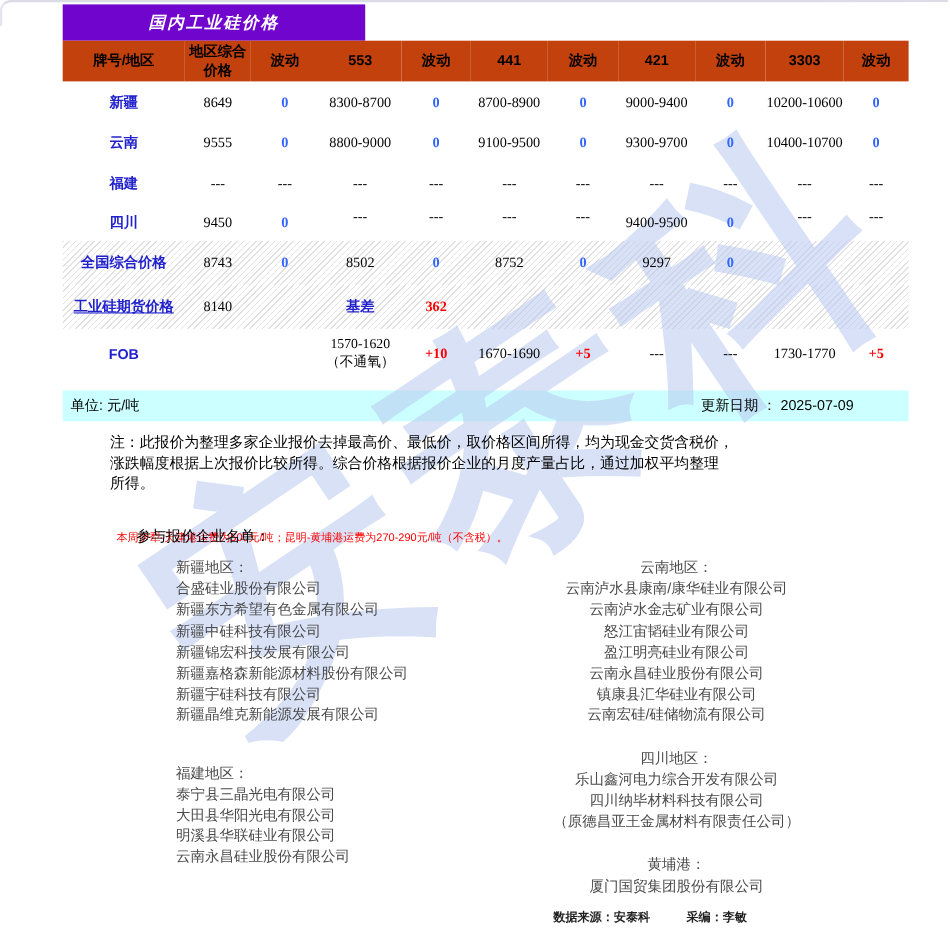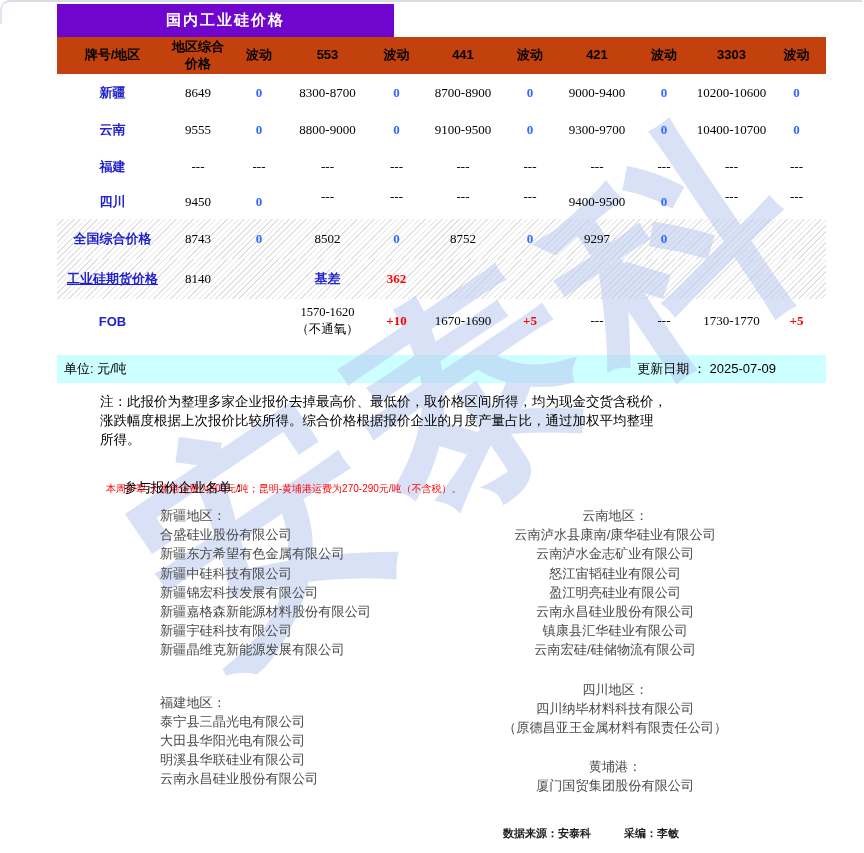--- a/index.html
+++ b/index.html
@@ -14,22 +14,22 @@
   }
   
   .watermark{
     position:absolute;left:115px;top:165px;width:720px;height:450px;
     display:flex;align-items:center;justify-content:center;
     transform:rotate(-34deg);
     font-size:235px;font-weight:bold;letter-spacing:14px;white-space:nowrap;
     color:#b9c9f0;opacity:.55;z-index:2;pointer-events:none;
   }
   .title-bar{
-    position:absolute;left:57px;top:4px;width:337px;height:33px;background:#7005cd;
-    display:flex;align-items:center;justify-content:center;
+    position:absolute;left:57px;top:4px;width:275px;height:33px;background:#7005cd;
+    display:flex;align-items:center;justify-content:center;font-style:italic;
   }
   .title-bar .ct{color:#ffffff;font-weight:bold;font-size:15px;letter-spacing:2px;}
   table.price{
     position:absolute;left:57px;top:37px;width:769px;
     border-collapse:collapse;table-layout:fixed;
   }
   table.price thead tr{height:37px;background:#c2410c;}
   table.price th{font-size:13px;font-weight:bold;color:#000;text-align:center;vertical-align:middle;line-height:1.25;padding:0 2px;}
   table.price td{text-align:center;vertical-align:middle;font-size:13px;padding:0;}
   table.price td.raised{vertical-align:top;padding-top:4px;}
@@ -236,20 +236,21 @@
       <div class="company-line">云南泸水县康南/康华硅业有限公司</div>
       <div class="company-line">云南泸水金志矿业有限公司</div>
       <div class="company-line">怒江宙韬硅业有限公司</div>
       <div class="company-line">盈江明亮硅业有限公司</div>
       <div class="company-line">云南永昌硅业股份有限公司</div>
       <div class="company-line">镇康县汇华硅业有限公司</div>
       <div class="company-line">云南宏硅/硅储物流有限公司</div>
     </div>
     <div class="company-section">
       <div class="section-title">四川地区：</div>
+      <div class="company-line">乐山鑫河电力综合开发有限公司</div>
       <div class="company-line">四川纳毕材料科技有限公司</div>
       <div class="company-line">（原德昌亚王金属材料有限责任公司）</div>
     </div>
     <div class="company-section">
       <div class="section-title">黄埔港：</div>
       <div class="company-line">厦门国贸集团股份有限公司</div>
     </div>
   </div>
 
 <div class="footer">

